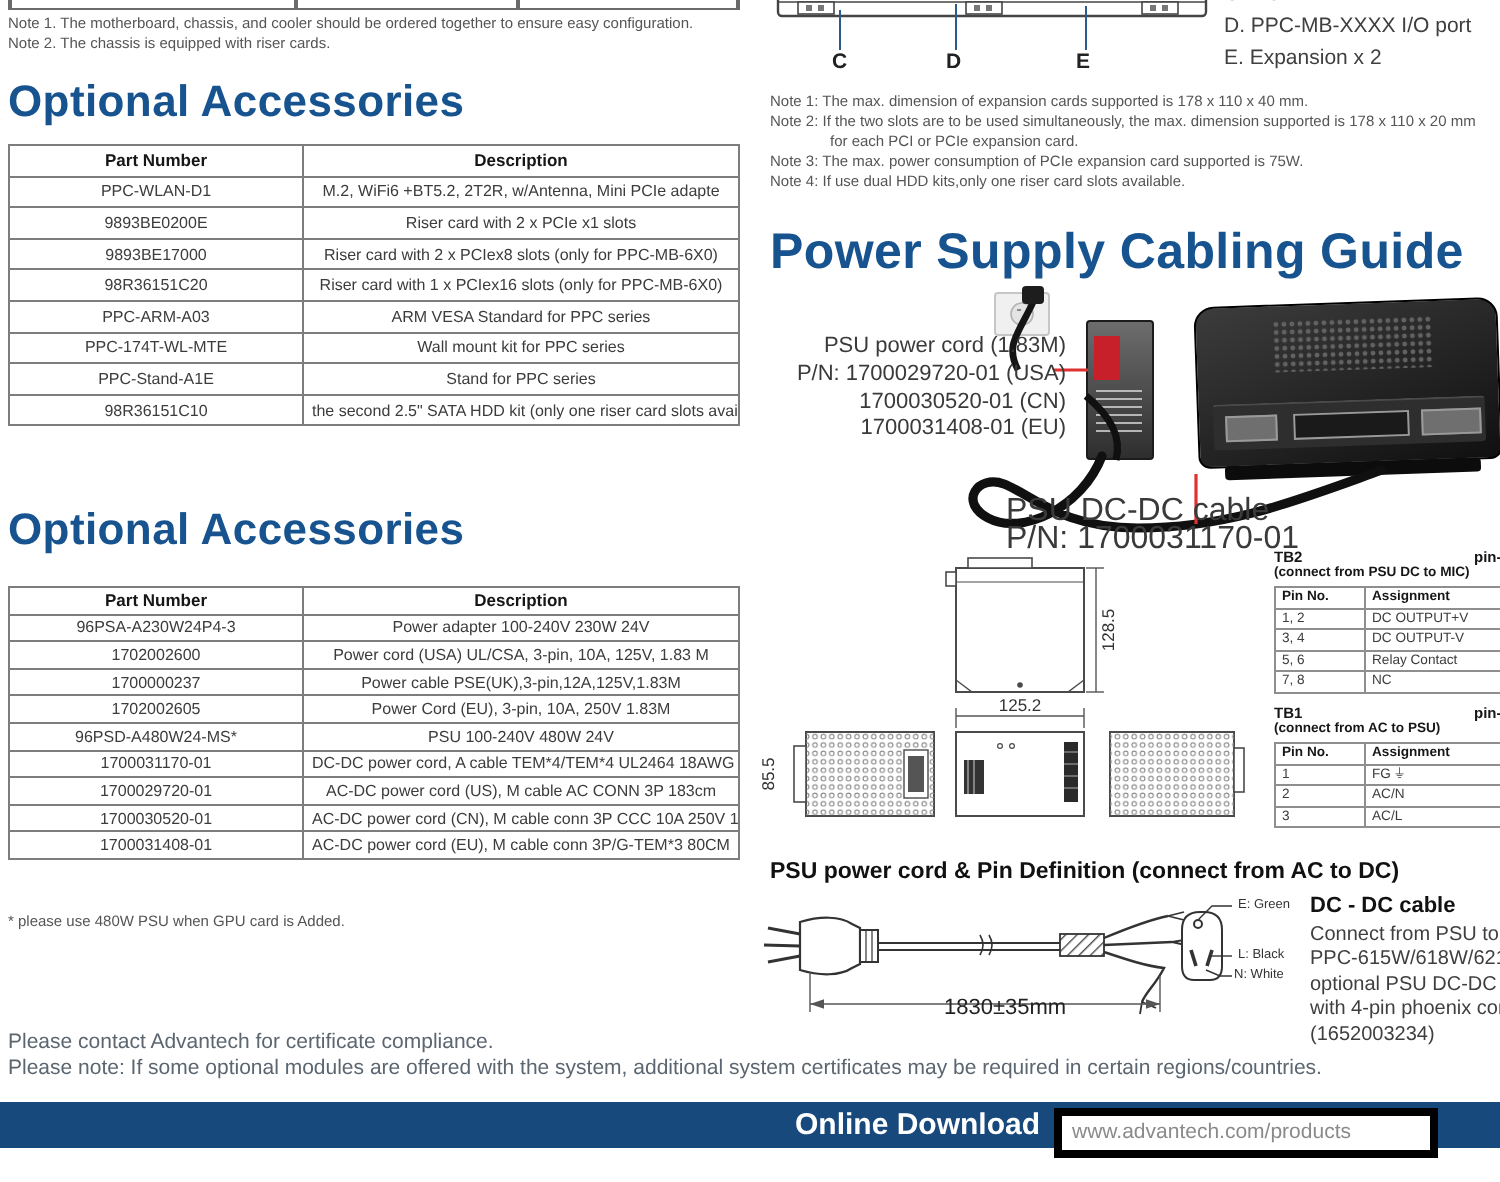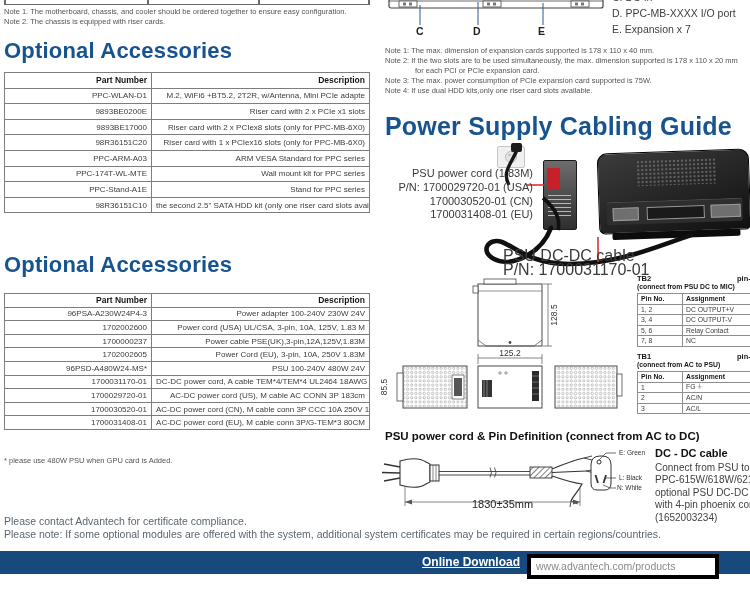--- a/index.html
+++ b/index.html
@@ -10,21 +10,21 @@
   .h1{position:absolute;font-weight:bold;color:#17538f;letter-spacing:.2px;white-space:nowrap;}
   .h2{position:absolute;font-weight:bold;color:#111;font-size:11.5px;white-space:nowrap;}
 
   
   .notes{position:absolute;font-size:7.5px;color:#555;line-height:10px;}
   .notes.nowrap div{white-space:nowrap;}
   .notes.hang div{padding-left:30px;text-indent:-30px;}
 
   
   table.acc{position:absolute;border-collapse:collapse;table-layout:fixed;width:366px;background:#fff;}
-  table.acc th,table.acc td{border:1px solid #7d7d7d;padding:0 4px;text-align:right;
+  table.acc th,table.acc td{border:1px solid #7d7d7d;padding:0 4px;text-align:center;
       white-space:nowrap;overflow:hidden;}
   table.acc th{font-size:8.5px;color:#161616;}
   table.acc td{font-size:8px;color:#3c3c3c;}
   .t1 th,.t1 td{height:14.6px;}
   .t2 th,.t2 td{height:12.6px;}
 
   
   .tbblk{position:absolute;width:150px;}
   .tbblk .tbtitle{font-size:7.5px;font-weight:bold;color:#161616;position:relative;height:9px;}
   .tbblk .pinout{position:absolute;left:100px;top:0;white-space:nowrap;}
@@ -75,21 +75,21 @@
   .dim-label{position:absolute;font-size:11px;color:#222;}
 
   .bottom-note{position:absolute;left:4px;top:515px;font-size:10.5px;line-height:13px;color:#5c6670;}
   .bottom-note div{white-space:nowrap;}
 
   .acc-footnote{position:absolute;left:4px;top:456px;font-size:7.5px;color:#555;}
 
   
   .footer{position:absolute;left:0;top:551px;width:750px;height:23px;background:#17497c;}
   .footer .dl{position:absolute;left:390px;top:0;width:130px;height:23px;line-height:23px;
-      text-align:right;color:#fff;font-weight:bold;font-size:12px;white-space:nowrap;text-decoration:underline;}
+      text-align:right;color:#fff;font-weight:bold;font-size:15px;white-space:nowrap;}
   .footer .urlbox{position:absolute;left:527px;top:2.5px;width:184px;height:17px;background:#fff;
       border:4px solid #000000;}
   .footer .urlbox span{display:block;padding-left:5px;font-size:10.5px;line-height:16px;color:#8a8a8a;
       white-space:nowrap;}
   svg{position:absolute;overflow:visible;}
   svg.clip{overflow:hidden;}
 </style>
 </head>
 <body>
 
@@ -235,21 +235,21 @@
     <line x1="37" y1="25" x2="37" y2="5" stroke="#2a5b8f" stroke-width="1"></line>
     <line x1="95" y1="25" x2="95" y2="2" stroke="#2a5b8f" stroke-width="1"></line>
     <line x1="160" y1="25" x2="160" y2="3" stroke="#2a5b8f" stroke-width="1"></line>
   </svg>
   <span class="callout" style="left:416px;top:25px;">C</span>
   <span class="callout" style="left:473px;top:25px;">D</span>
   <span class="callout" style="left:538px;top:25px;">E</span>
 
   <span class="legend-item" style="left:612px;top:-9px;">C. DC-in</span>
   <span class="legend-item" style="left:612px;top:7px;">D. PPC-MB-XXXX I/O port</span>
-  <span class="legend-item" style="left:612px;top:23px;">E. Expansion x 7</span>
+  <span class="legend-item" style="left:612px;top:23px;">E. Expansion x 2</span>
 
   <div class="notes hang" style="left:385px;top:46px;width:362px;">
       <div>Note 1: The max. dimension of  expansion cards supported is 178 x 110 x 40 mm.</div>
       <div>Note 2: If the two slots are to be used simultaneously, the max. dimension supported is 178 x 110 x 20 mm for each PCI or PCIe expansion card.</div>
       <div>Note 3: The max. power consumption of PCIe expansion card supported is 75W.</div>
       <div>Note 4: If use dual HDD kits,only one riser card slots available.</div>
     </div>
 
   <div class="h1" style="left:385px;top:112px;font-size:25px;">Power Supply Cabling Guide</div>
 

